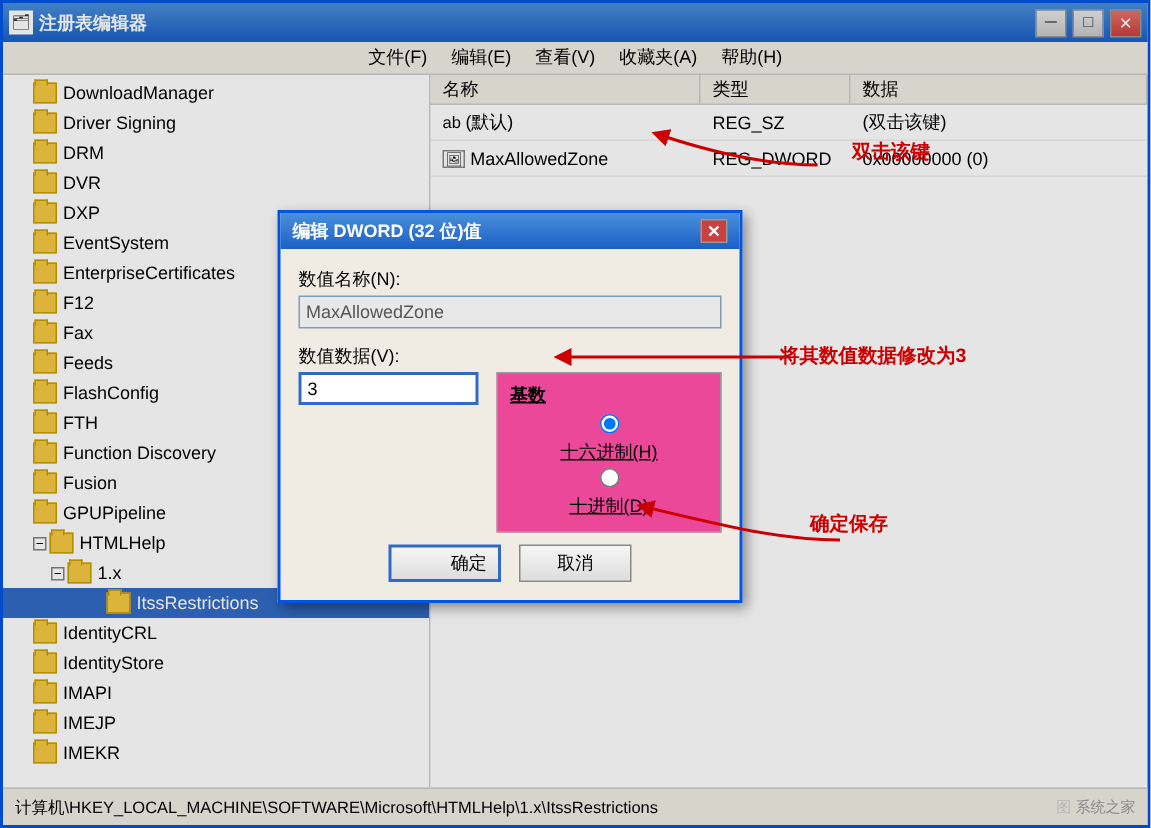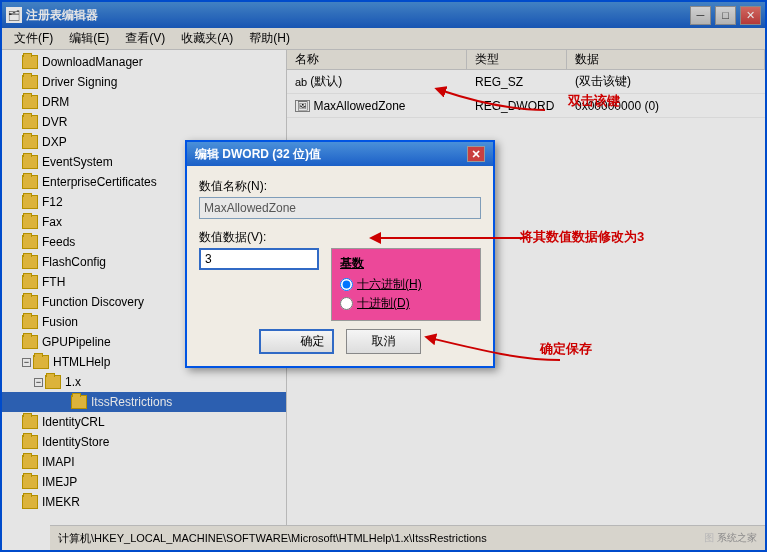--- a/index.html
+++ b/index.html
@@ -61,20 +61,21 @@
 
     
     .menu-bar {
       background: #f0ece4;
       height: 22px;
       display: flex;
       align-items: center;
       border-bottom: 1px solid #ccc;
       padding: 0 4px;
       flex-shrink: 0;
+      justify-content: center;
     }
     .menu-item {
       padding: 2px 8px;
       cursor: pointer;
       font-size: 12px;
       color: #000;
     }
 
     
     .main-content {
@@ -187,21 +188,20 @@
     .status-bar {
       height: 20px;
       background: #f0ece4;
       border-top: 1px solid #ccc;
       display: flex;
       align-items: center;
       padding: 12px 8px;
       font-size: 11px;
       color: #000;
       flex-shrink: 0;
-      margin-left: 48px;
     }
     .status-logo {
       margin-left: auto;
       color: #999;
       font-size: 10px;
     }
 
     
     .overlay {
       position: absolute;
@@ -266,20 +266,21 @@
       border: 1px solid #999;
       padding: 6px 8px;
       background: #ec4899;
       text-decoration: underline;
     }
     .radix-title { font-size: 12px; font-weight: bold; margin-bottom: 4px; }
     .radio-item {
       display: flex; align-items: center; gap: 4px;
       font-size: 12px;
       margin-bottom: 2px;
+      flex-direction: column;
     }
     .radio-item input { cursor: pointer; }
 
     .dialog-buttons {
       display: flex;
       justify-content: center;
       gap: 12px;
       margin-top: 8px;
     }
     .dialog-btn {

